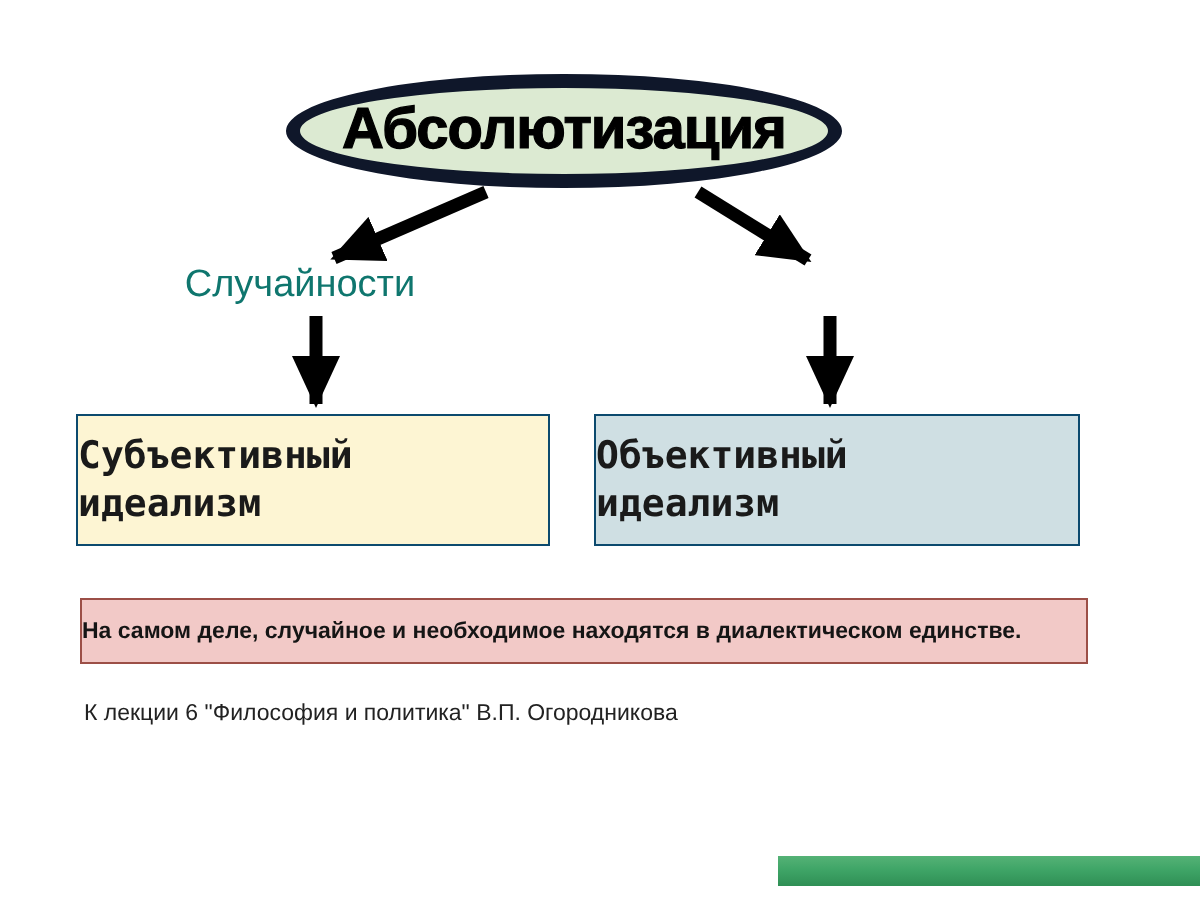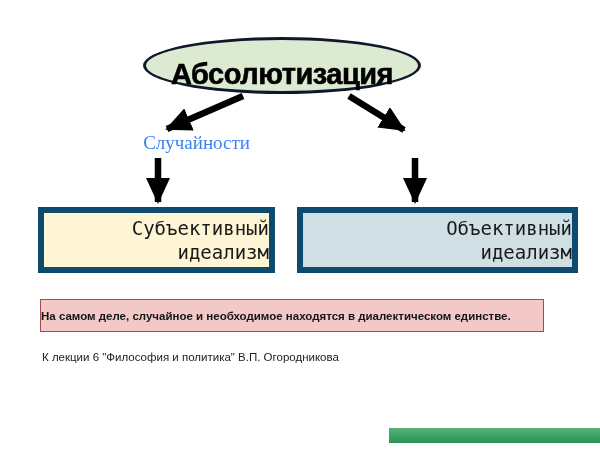--- a/index.html
+++ b/index.html
@@ -16,66 +16,66 @@
     position: absolute;
     left: 0; top: 0;
     width: 600px; height: 450px;
     pointer-events: none;
   }
   .title-ellipse {
     position: absolute;
     left: 143px; top: 37px;
     width: 278px; height: 57px;
     background: #dcead2;
-    border: 3px solid #0f172a;
+    border: 7px solid #0f172a;
     border-radius: 50%;
     display: flex;
-    align-items: flex-end;
+    align-items: center;
     justify-content: center;
     box-sizing: border-box;
   }
   .diagram-title {
     font-family: "Liberation Sans", sans-serif;
     font-weight: 900;
     font-size: 29px;
     letter-spacing: -0.5px;
     color: #000;
     -webkit-text-stroke: 0.6px #000;
     white-space: nowrap;
   }
   .branch-label {
     position: absolute;
     top: 132px;
     width: 200px;
-    text-align: right;
-    font-family: Liberation Serif, serif;
+    text-align: center;
+    font-family: Liberation Sans, sans-serif;
     font-size: 19px;
-    color: #3b82f6;
+    color: #0f766e;
     white-space: nowrap;
   }
   .branch-label.left  { left: 50px; }
   .branch-label.right { left: 317px; }
   .idealism-box {
     position: absolute;
     top: 207px;
     height: 66px;
-    border: 6px solid #0c4a6e;
+    border: 1px solid #0c4a6e;
     box-sizing: border-box;
     display: flex;
     flex-direction: column;
-    align-items: flex-end;
+    align-items: flex-start;
     justify-content: center;
     font-family: "DejaVu Sans Mono", "Liberation Mono", monospace;
-    font-weight: normal;
+    font-weight: bold;
     font-size: 19px;
     line-height: 24px;
     color: #1a1a1a;
   }
   .idealism-box.left  { left: 38px;  width: 237px; background: #fdf5d3; }
-  .idealism-box.right { left: 297px; width: 281px; background: #cfdfe3; }
+  .idealism-box.right { left: 297px; width: 243px; background: #cfdfe3; }
   .note-box {
     position: absolute;
     left: 40px; top: 299px;
     width: 504px; height: 33px;
     background: #f2c9c7;
     border: 1px solid #9c4f47;
     box-sizing: border-box;
     display: flex;
     align-items: center;
     justify-content: flex-start;

